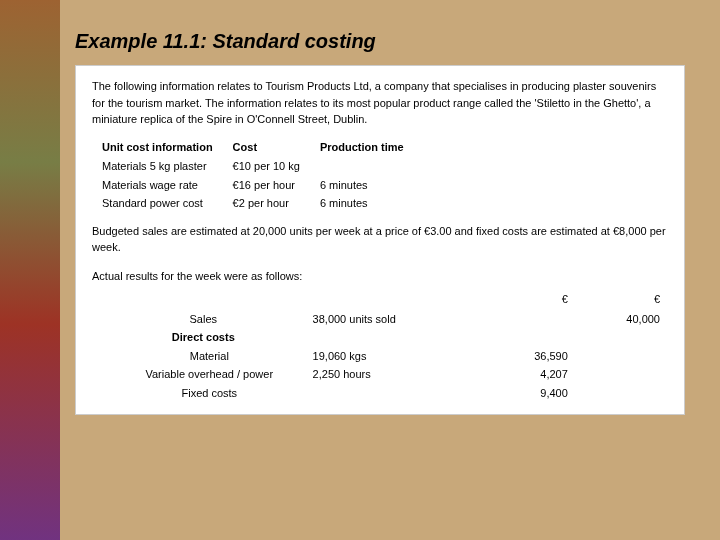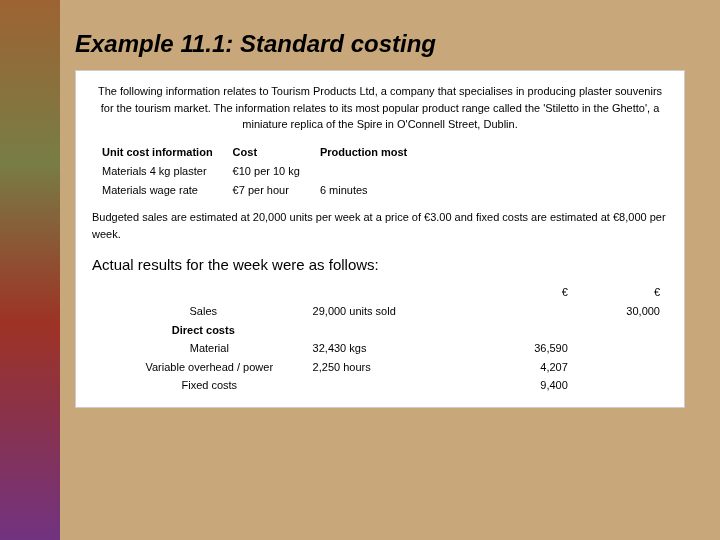--- a/index.html
+++ b/index.html
@@ -34,41 +34,40 @@
       position: absolute;
       top: 20px;
       left: 60px;
       right: 20px;
       bottom: 20px;
       background: #c8a87a;
       padding: 10px 15px;
     }
 
     .slide-title {
-      font-size: 24px;
+      font-size: 20px;
       font-weight: bold;
       font-style: italic;
       color: #000;
       margin-bottom: 12px;
     }
 
     .content-box {
       background: #fff;
       border: 1px solid #ccc;
       padding: 12px 16px;
       font-size: 11px;
       color: #000;
       line-height: 1.5;
     }
 
     .intro-text {
       margin-bottom: 10px;
       font-size: 11px;
       line-height: 1.5;
-      text-align: center;
     }
 
     .unit-cost-table {
       margin-bottom: 10px;
       margin-left: 10px;
     }
 
     .unit-cost-table table {
       border-collapse: collapse;
       font-size: 11px;
@@ -89,21 +88,21 @@
     }
 
     .budget-text {
       margin-bottom: 12px;
       font-size: 11px;
       line-height: 1.5;
     }
 
     .actual-results-label {
       margin-bottom: 6px;
-      font-size: 15px;
+      font-size: 11px;
     }
 
     .results-table {
       margin-left: 10px;
       font-size: 11px;
     }
 
     .results-table table {
       border-collapse: collapse;
       font-size: 11px;
@@ -161,32 +160,37 @@
   <div class="content-box">
 
     <div class="intro-text">The following information relates to Tourism Products Ltd, a company that specialises in producing plaster souvenirs for the tourism market. The information relates to its most popular product range called the 'Stiletto in the Ghetto', a miniature replica of the Spire in O'Connell Street, Dublin.</div>
 
     <div class="unit-cost-table">
       <table>
         <thead>
           <tr>
             <th>Unit cost information</th>
             <th>Cost</th>
-            <th>Production most</th>
+            <th>Production time</th>
           </tr>
         </thead>
         <tbody id="unit-cost-tbody">
         <tr>
-              <td>Materials 4 kg plaster</td>
+              <td>Materials 5 kg plaster</td>
               <td>€10 per 10 kg</td>
               <td></td>
             </tr>
             <tr>
               <td>Materials wage rate</td>
-              <td>€7 per hour</td>
+              <td>€16 per hour</td>
+              <td>6 minutes</td>
+            </tr>
+            <tr>
+              <td>Standard power cost</td>
+              <td>€2 per hour</td>
               <td>6 minutes</td>
             </tr>
           </tbody>
       </table>
     </div>
 
     <div class="budget-text">Budgeted sales are estimated at 20,000 units per week at a price of €3.00 and fixed costs are estimated at €8,000 per week.</div>
 
     <div class="actual-results-label">Actual results for the week were as follows:</div>
 
@@ -196,33 +200,33 @@
           <tr class="header-row">
             <td class="label-col"></td>
             <td class="qty-col"></td>
             <td class="num-col">€</td>
             <td class="num-col2">€</td>
           </tr>
         </thead>
         <tbody id="results-tbody">
         <tr>
               <td class="label-col">Sales</td>
-              <td class="qty-col">29,000 units sold</td>
+              <td class="qty-col">38,000 units sold</td>
               <td class="num-col"></td>
-              <td class="num-col2">30,000</td>
+              <td class="num-col2">40,000</td>
             </tr>
             <tr>
               <td class="label-col" style="font-weight: bold; margin-top: 48px;">Direct costs</td>
               <td class="qty-col"></td>
               <td class="num-col"></td>
               <td class="num-col2"></td>
             </tr>
             <tr>
               <td class="label-col indent">Material</td>
-              <td class="qty-col">32,430 kgs</td>
+              <td class="qty-col">19,060 kgs</td>
               <td class="num-col">36,590</td>
               <td class="num-col2"></td>
             </tr>
             <tr>
               <td class="label-col indent">Variable overhead / power</td>
               <td class="qty-col">2,250 hours</td>
               <td class="num-col">4,207</td>
               <td class="num-col2"></td>
             </tr>
             <tr>

